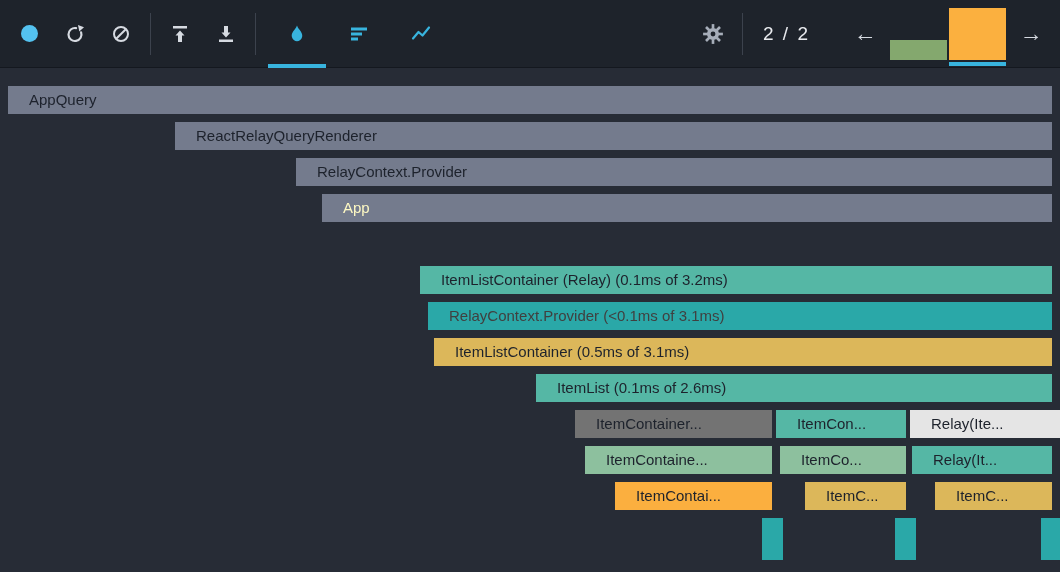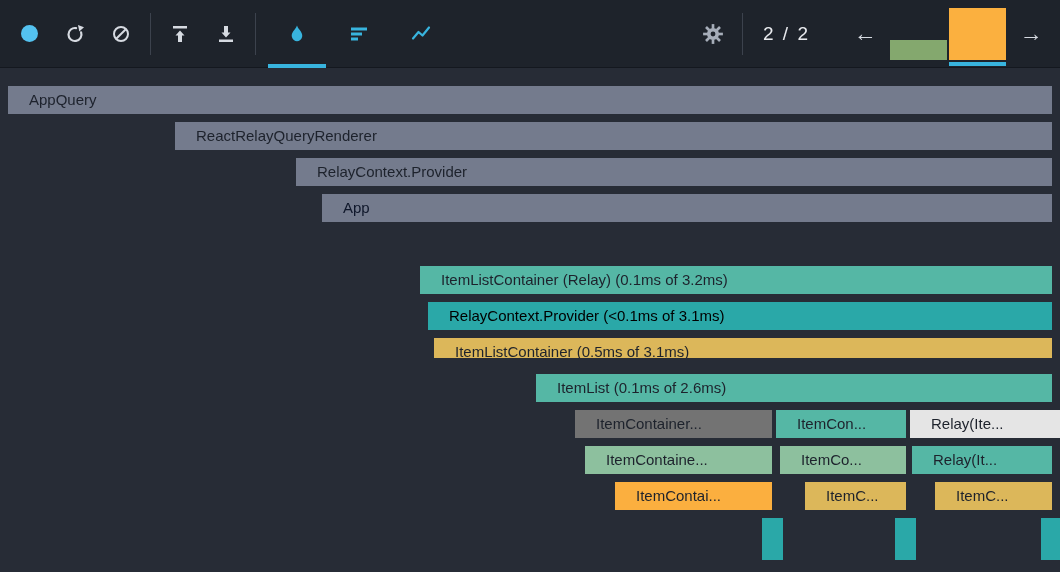--- a/index.html
+++ b/index.html
@@ -165,24 +165,24 @@
     <button class="icon-btn arrow-btn next">
       <span>→</span>
     </button>
 
   </header>
 
   <main class="flame-area">
       <div class="bar" style="left: 8px; top: 18px; width: 1044px; height: 28px; background: rgb(116, 123, 141); color: rgb(29, 34, 44);">AppQuery</div>
       <div class="bar" style="left: 175px; top: 54px; width: 877px; height: 28px; background: rgb(116, 123, 141); color: rgb(29, 34, 44);">ReactRelayQueryRenderer</div>
       <div class="bar" style="left: 296px; top: 90px; width: 756px; height: 28px; background: rgb(116, 123, 141); color: rgb(29, 34, 44);">RelayContext.Provider</div>
-      <div class="bar" style="left: 322px; top: 126px; width: 730px; height: 28px; background: rgb(116, 123, 141); color: #0f172a;">App</div>
+      <div class="bar" style="left: 322px; top: 126px; width: 730px; height: 28px; background: rgb(116, 123, 141); color: #fef9c3;">App</div>
       <div class="bar" style="left: 420px; top: 198px; width: 632px; height: 28px; background: rgb(85, 183, 165); color: rgb(29, 34, 44);">ItemListContainer (Relay) (0.1ms of 3.2ms)</div>
-      <div class="bar" style="left: 428px; top: 234px; width: 624px; height: 28px; background: rgb(42, 168, 168); color: #000000;">RelayContext.Provider (&lt;0.1ms of 3.1ms)</div>
-      <div class="bar" style="left: 434px; top: 270px; width: 618px; height: 20px; background: rgb(220, 183, 90); color: rgb(29, 34, 44); text-decoration: underline;">ItemListContainer (0.5ms of 3.1ms)</div>
+      <div class="bar" style="left: 428px; top: 234px; width: 624px; height: 28px; background: rgb(42, 168, 168); color: #404040;">RelayContext.Provider (&lt;0.1ms of 3.1ms)</div>
+      <div class="bar" style="left: 434px; top: 270px; width: 618px; height: 28px; background: rgb(220, 183, 90); color: rgb(29, 34, 44);">ItemListContainer (0.5ms of 3.1ms)</div>
       <div class="bar" style="left: 536px; top: 306px; width: 516px; height: 28px; background: rgb(85, 183, 165); color: rgb(29, 34, 44);">ItemList (0.1ms of 2.6ms)</div>
       <div class="bar" style="left: 575px; top: 342px; width: 197px; height: 28px; background: #737373; color: rgb(29, 34, 44);">ItemContainer...</div>
       <div class="bar" style="left: 776px; top: 342px; width: 130px; height: 28px; background: rgb(85, 183, 165); color: rgb(29, 34, 44);">ItemCon...</div>
       <div class="bar" style="left: 910px; top: 342px; width: 152px; height: 28px; background: #e5e5e5; color: rgb(29, 34, 44);">Relay(Ite...</div>
       <div class="bar" style="left: 585px; top: 378px; width: 187px; height: 28px; background: rgb(141, 192, 158); color: rgb(29, 34, 44);">ItemContaine...</div>
       <div class="bar" style="left: 780px; top: 378px; width: 126px; height: 28px; background: rgb(141, 192, 158); color: rgb(29, 34, 44);">ItemCo...</div>
       <div class="bar" style="left: 912px; top: 378px; width: 140px; height: 28px; background: rgb(85, 183, 165); color: rgb(29, 34, 44);">Relay(It...</div>
       <div class="bar" style="left: 615px; top: 414px; width: 157px; height: 28px; background: rgb(251, 175, 63); color: rgb(29, 34, 44);">ItemContai...</div>
       <div class="bar" style="left: 805px; top: 414px; width: 101px; height: 28px; background: rgb(220, 183, 90); color: rgb(29, 34, 44);">ItemC...</div>
       <div class="bar" style="left: 935px; top: 414px; width: 117px; height: 28px; background: rgb(220, 183, 90); color: rgb(29, 34, 44);">ItemC...</div>

